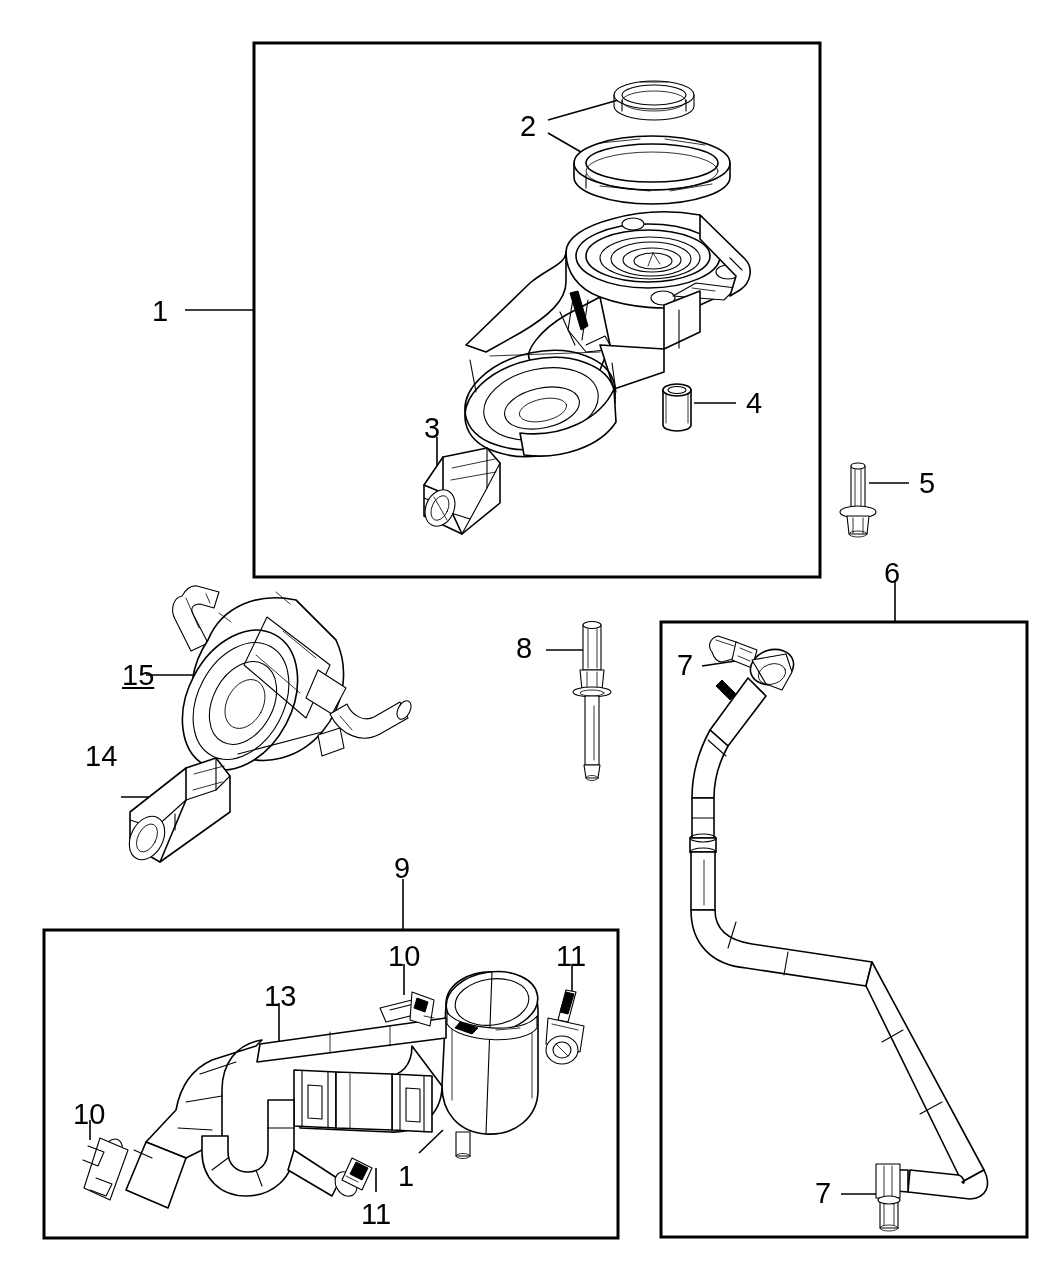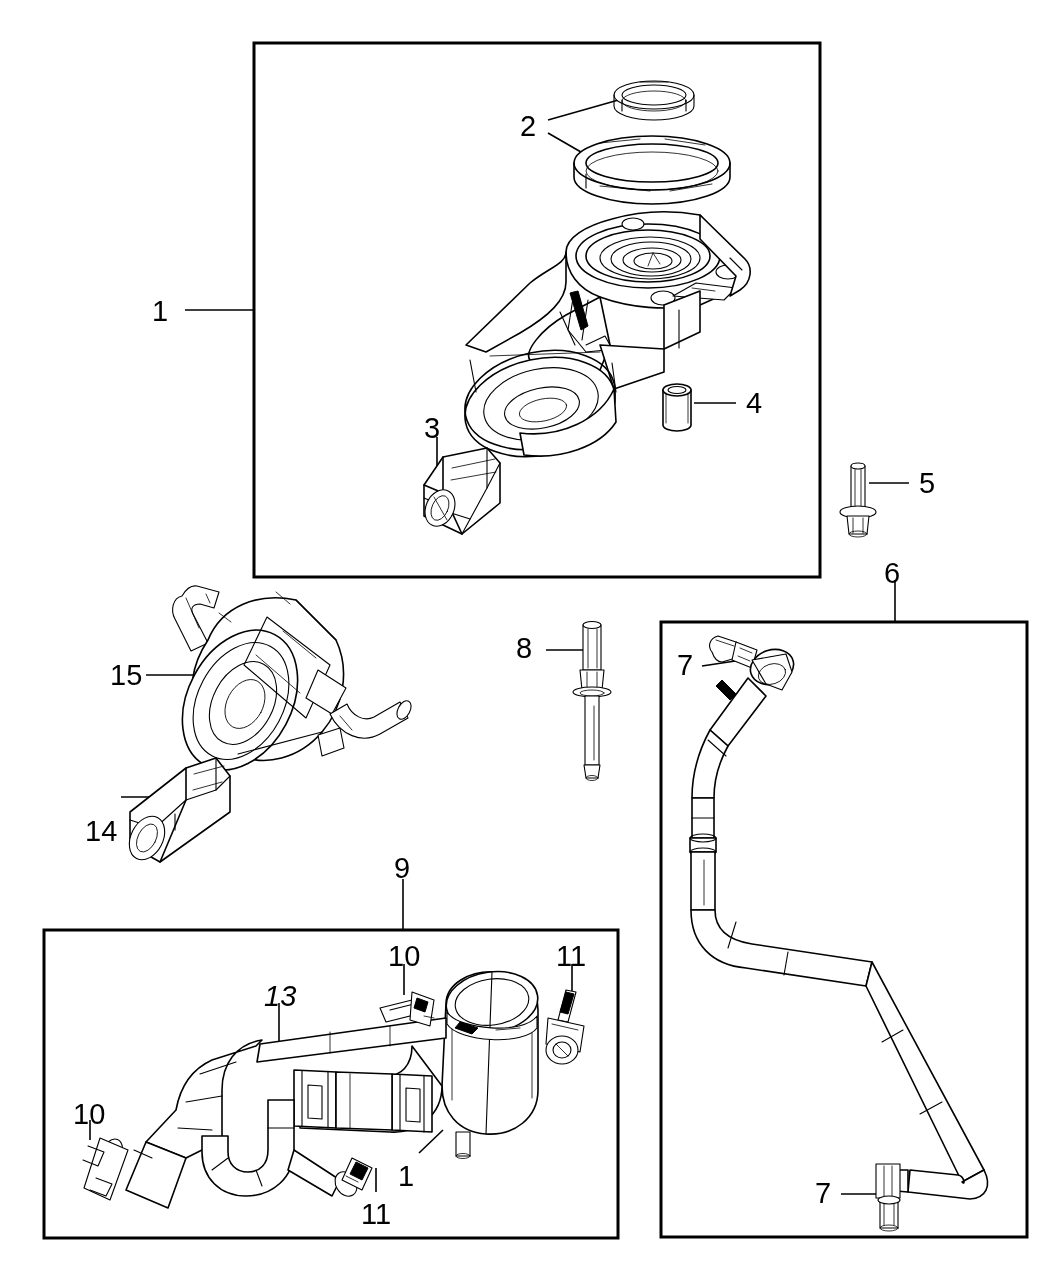--- a/index.html
+++ b/index.html
@@ -400,17 +400,17 @@
   <div class="callout-label" style="left:884px; top:559px;">6</div>
   <div class="callout-label" style="left:677px; top:651px;">7</div>
   <div class="callout-label" style="left:815px; top:1179px;">7</div>
   <div class="callout-label" style="left:516px; top:634px;">8</div>
   <div class="callout-label" style="left:394px; top:854px;">9</div>
   <div class="callout-label" style="left:388px; top:942px;">10</div>
   <div class="callout-label" style="left:73px; top:1100px;">10</div>
   <div class="callout-label" style="left:556px; top:942px;">11</div>
   <div class="callout-label" style="left:361px; top:1200px;">11</div>
   <div class="callout-label" style="left:398px; top:1162px;">1</div>
-  <div class="callout-label" style="left:264px; top:982px;font-style:italic;">13</div>
-  <div class="callout-label" style="left:85px; top:817px;">14</div>
-  <div class="callout-label" style="left:110px; top:661px;">15</div>
+  <div class="callout-label" style="left:264px; top:982px;">13</div>
+  <div class="callout-label" style="left:85px; top:742px;">14</div>
+  <div class="callout-label" style="left:122px; top:661px;text-decoration:underline;">15</div>
 
 </div>
 
 </body></html>

